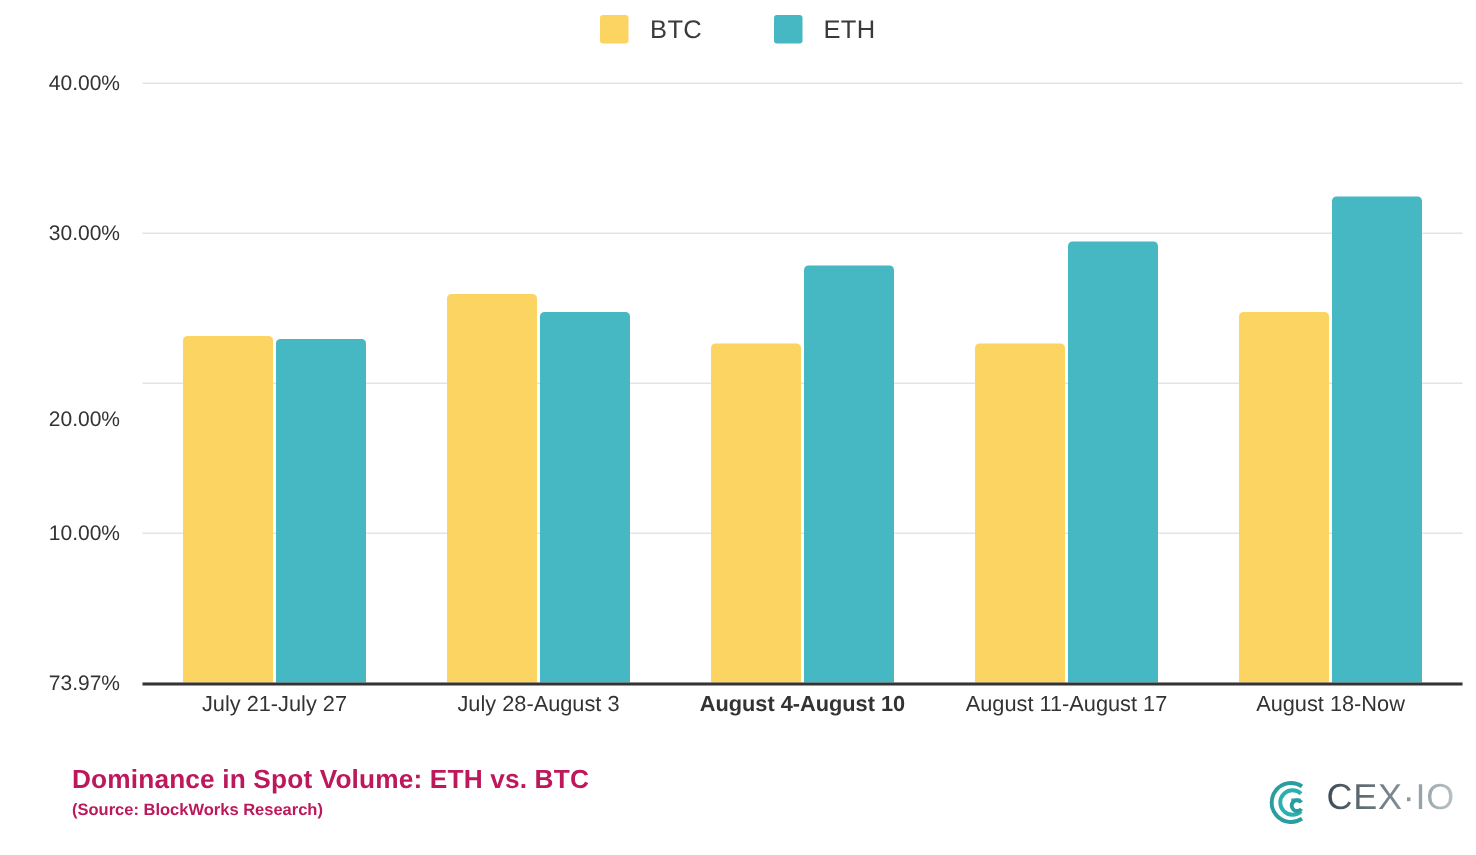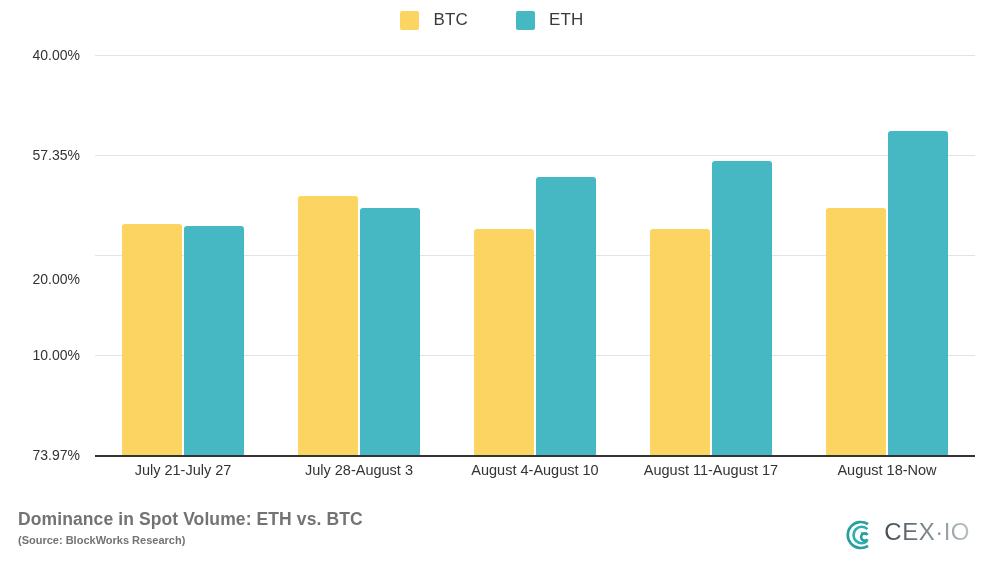--- a/index.html
+++ b/index.html
@@ -23,21 +23,21 @@
     top: 8px;
     width: 984px;
     height: 24px;
     display: flex;
     justify-content: center;
     align-items: center;
     gap: 48px;
   }
   .legend-item {
     display: flex;
-    align-items: flex-end;
+    align-items: flex-start;
     gap: 14px;
   }
   .legend-swatch {
     width: 19px;
     height: 19px;
     border-radius: 2px;
   }
   .legend-label {
     font-size: 17px;
     font-weight: 400;
@@ -154,21 +154,21 @@
   <div class="legend-item">
     <span class="legend-swatch" style="background: rgb(69, 184, 196);"></span>
     <span class="legend-label">ETH</span>
   </div>
 </div>
 
 <div id="y-axis">
     <div class="y-tick" style="top: 455px;">73.97%</div>
     <div class="y-tick" style="top: 355px;">10.00%</div>
     <div class="y-tick" style="top: 255px; margin-top: 24px;">20.00%</div>
-    <div class="y-tick" style="top: 155px;">57.35%</div>
+    <div class="y-tick" style="top: 155px;">30.00%</div>
     <div class="y-tick" style="top: 55px;">40.00%</div>
   </div>
 
 <div id="plot">
     <div class="gridline" style="top: 400px;"></div>
     <div class="gridline" style="top: 300px;"></div>
     <div class="gridline" style="top: 200px;"></div>
     <div class="gridline" style="top: 100px;"></div>
     <div class="gridline" style="top: 0px;"></div>
     <div class="bar-group" style="left: 27px;">
@@ -190,26 +190,26 @@
     <div class="bar-group" style="left: 731px;">
       <div class="bar btc" title="BTC 24.7%" style="height: 247px; background: rgb(252, 212, 98);"></div>
       <div class="bar eth" title="ETH 32.4%" style="height: 324px; background: rgb(69, 184, 196);"></div>
     </div>
   </div>
 <div id="axis-baseline"></div>
 
 <div id="x-axis">
     <div class="x-label" style="left: 95px; width: 176px;">July 21-July 27</div>
     <div class="x-label" style="left: 271px; width: 176px;">July 28-August 3</div>
-    <div class="x-label" style="left: 447px; width: 176px;">August 4-August 10</div>
+    <div class="x-label" style="left: 447px; width: 176px; font-weight: bold;">August 4-August 10</div>
     <div class="x-label" style="left: 623px; width: 176px;">August 11-August 17</div>
     <div class="x-label" style="left: 799px; width: 176px;">August 18-Now</div>
   </div>
 
-<div id="caption" style="color: #737373;">
+<div id="caption" style="color: #be185d; margin-left: 30px;">
   <div id="caption-title">Dominance in Spot Volume: ETH vs. BTC</div>
   <div id="caption-source">(Source: BlockWorks Research)</div>
 </div>
 
 <div id="logo">
   <span>
     <svg width="34" height="34" viewBox="0 0 34 34" aria-hidden="true">
       <path d="M25 6.2A13 13 0 1 0 25 27.8" fill="none" stroke="#2a9d9d" stroke-width="2.6"></path>
       <path d="M24.4 11.1A8.2 8.2 0 1 0 24.4 22.9" fill="none" stroke="#2ab0b0" stroke-width="2.6"></path>
       <path d="M24 15.6h-6.2" fill="none" stroke="#2ab0b0" stroke-width="2.6"></path>

